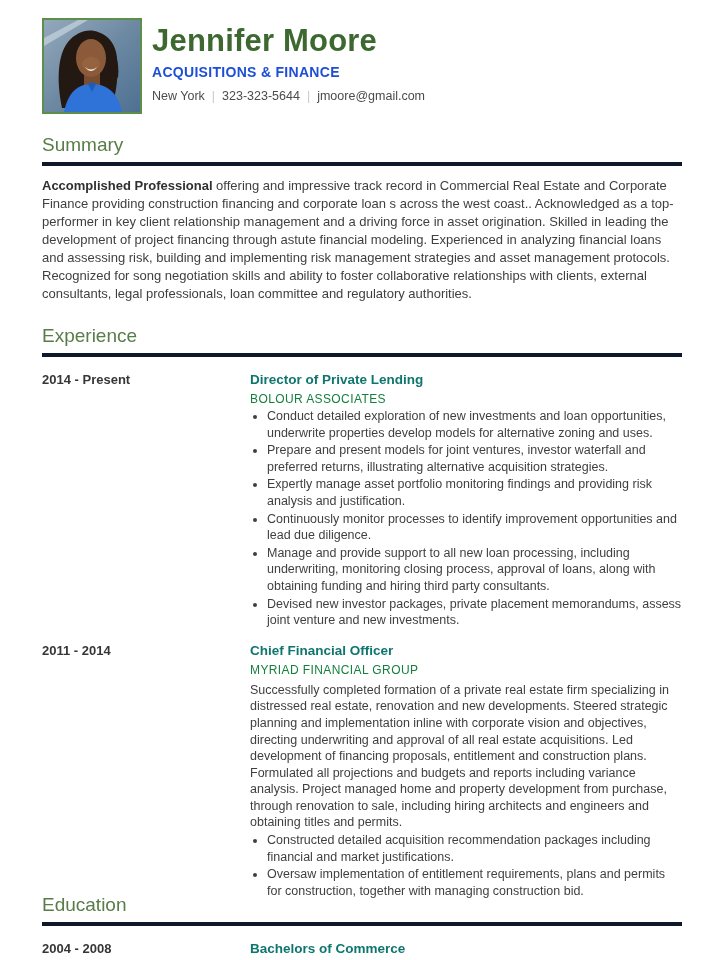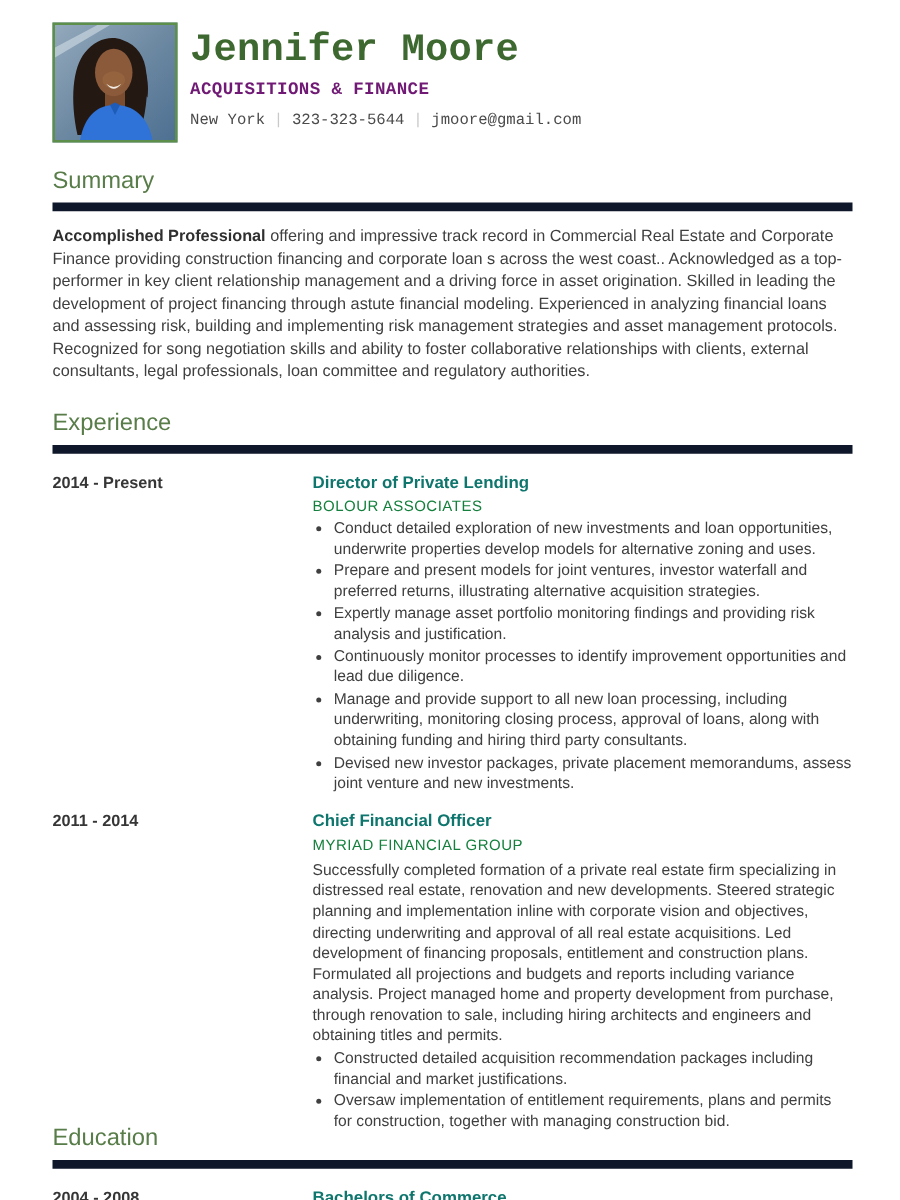--- a/index.html
+++ b/index.html
@@ -12,37 +12,37 @@
   }
   .page { padding: 18px 38px 0 42px; }
 
   
   .header { display: flex; align-items: flex-start; }
   .photo-frame {
     width: 100px; height: 96px; flex: 0 0 100px;
     border: 2px solid #5d8f4a; overflow: hidden; background: #6f8ba3;
   }
   .photo-frame svg { display: block; }
-  .header-text { padding-left: 10px; padding-top: 6px; font-family: Liberation Mono, monospace; }
+  .header-text { padding-left: 10px; padding-top: 6px; }
   .name {
     font-size: 31px; font-weight: 600; color: #3d682f;
     line-height: 34px; letter-spacing: 0.2px;
   }
   .tagline {
-    font-size: 14px; font-weight: 700; color: #701a75;
+    font-size: 14px; font-weight: 700; color: #1d4ed8;
     letter-spacing: 0.3px; margin-top: 6px;
   }
   .contact { font-size: 12.5px; color: #4b4b4b; margin-top: 9px; }
   .contact .sep { color: #c9c9c9; padding: 0 7px; }
 
   
   .section-heading {
     font-size: 19px; font-weight: 400; color: #587d49;
     line-height: 22px; padding-bottom: 6px;
-    border-bottom: 7px solid #0f172a;
+    border-bottom: 4px solid #0f172a;
   }
   .summary-section .section-heading { margin-top: 20px; }
   .experience-section .section-heading { margin-top: 22px; }
   .education-section .section-heading { margin-top: -6px; }
 
   .summary-text { margin-top: 11px; font-size: 13px; line-height: 18px; color: #3f3f3f; }
   .summary-text strong { color: #2f2f2f; font-weight: 700; }
 
   .entry {
     display: grid; grid-template-columns: 180px 1fr;

